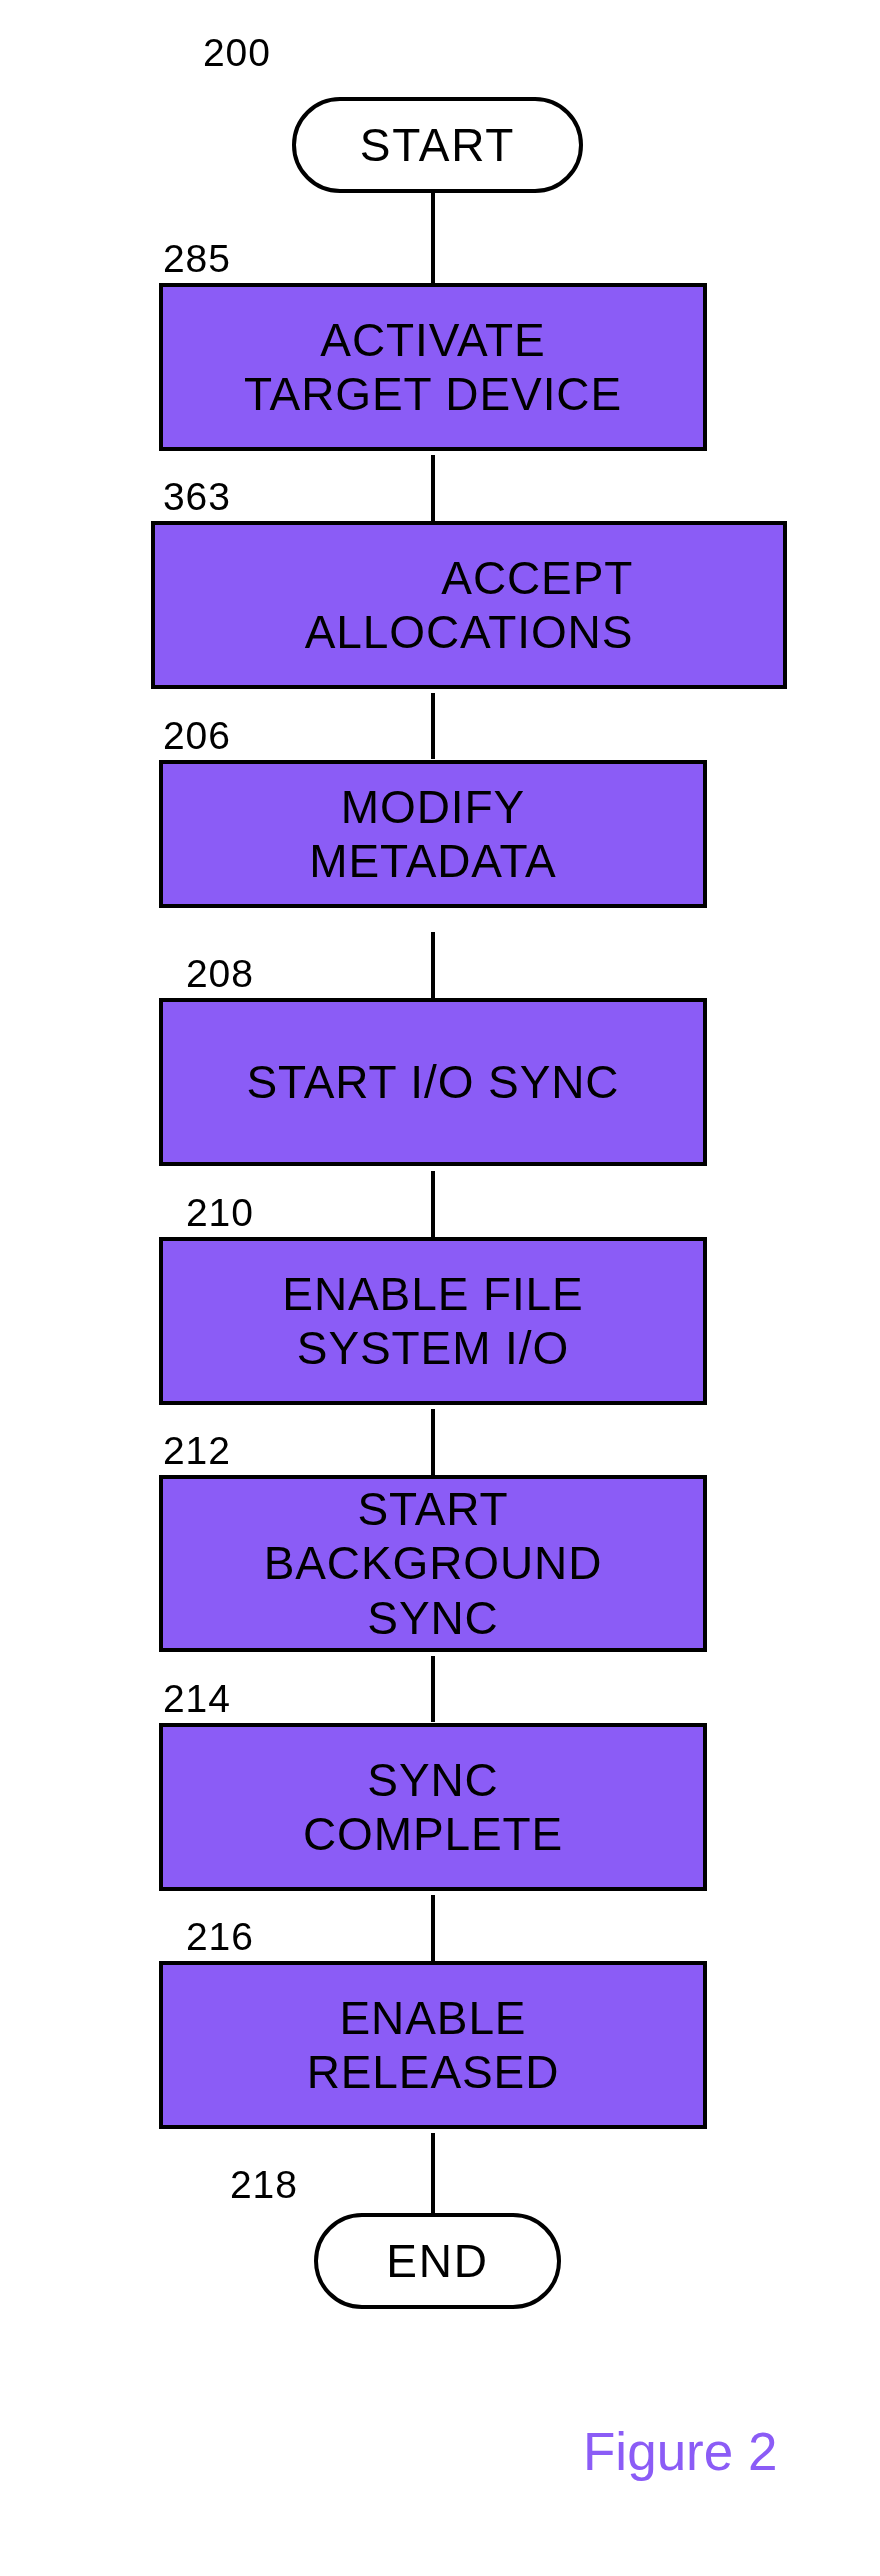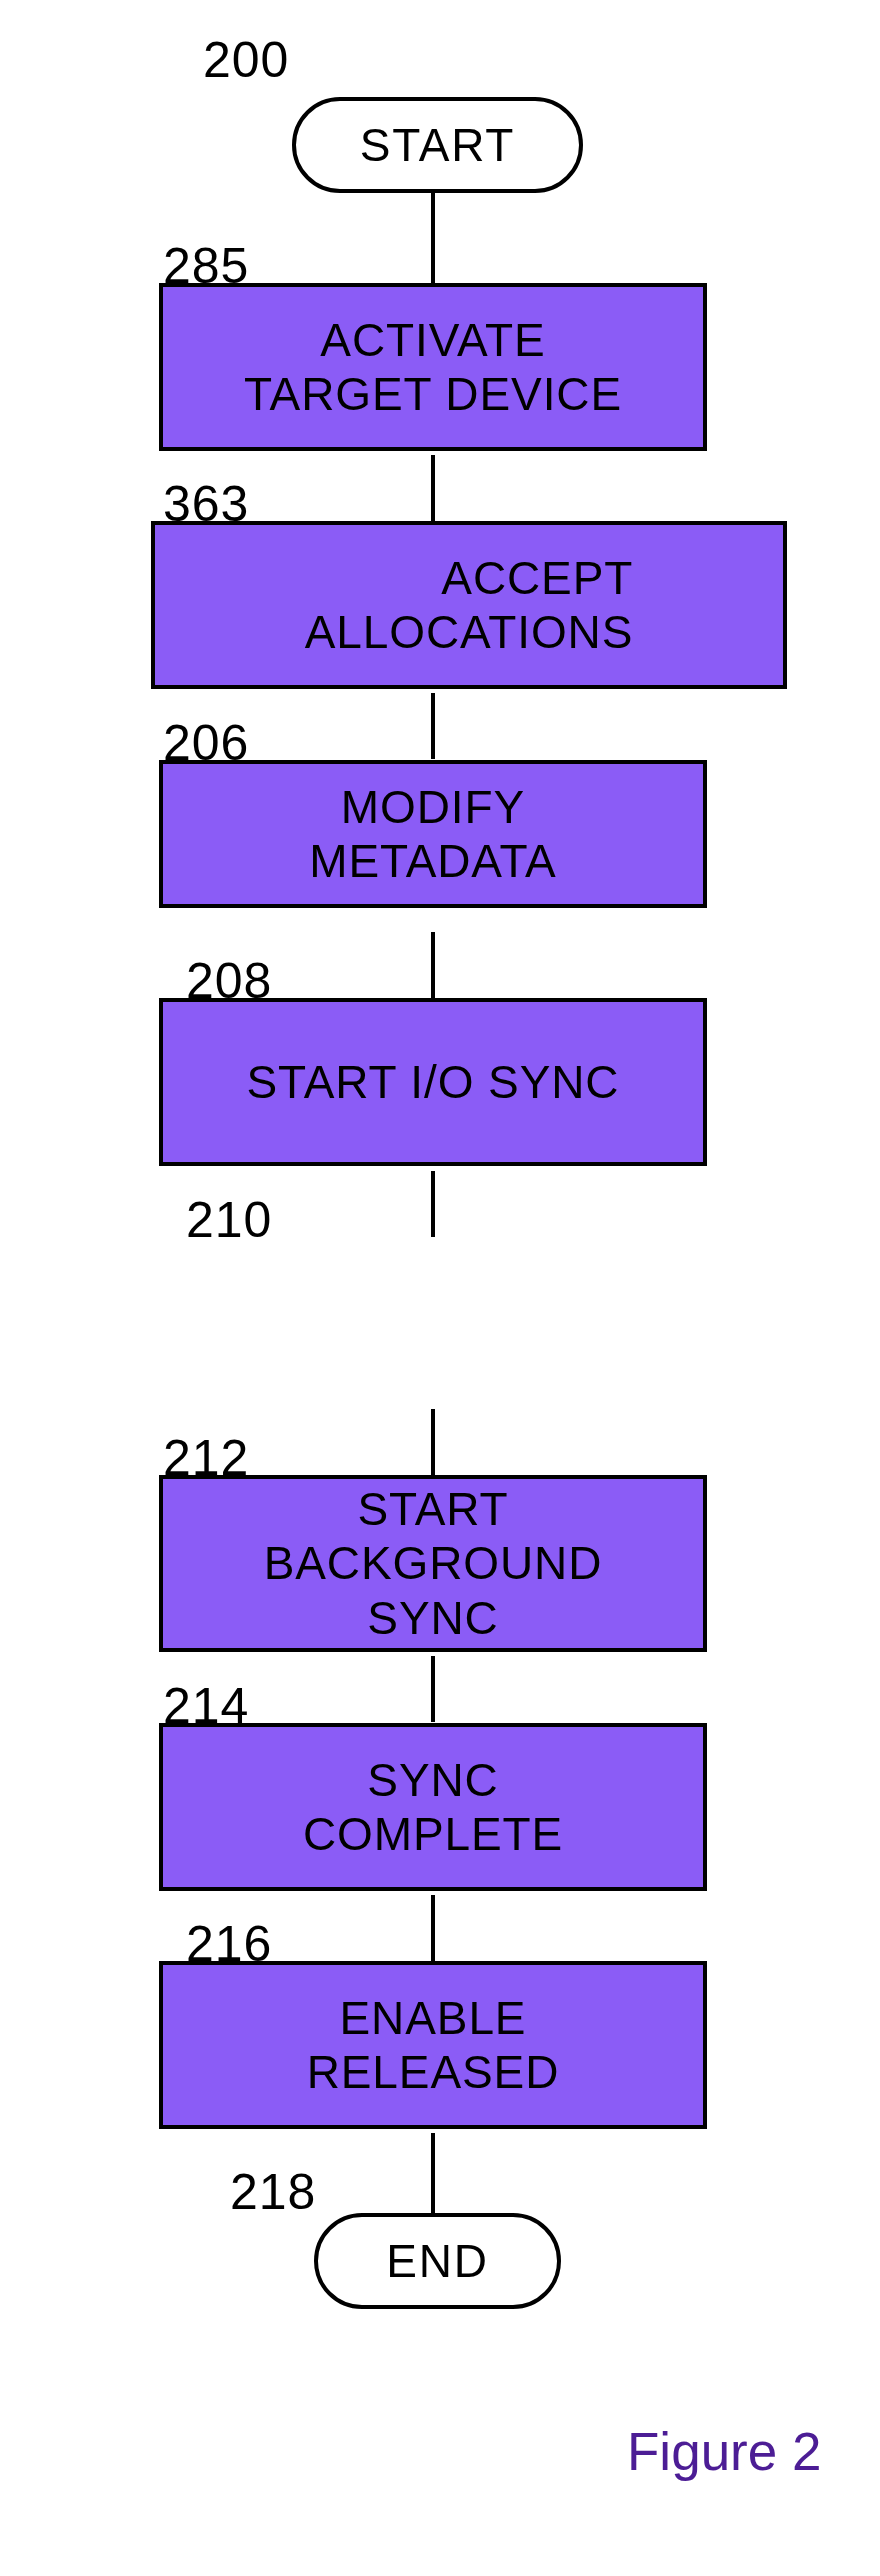--- a/index.html
+++ b/index.html
@@ -10,21 +10,21 @@
   }
   .canvas {
     position: relative;
     width: 881px;
     height: 2576px;
     margin: 0 auto;
     background: #fff;
   }
   .ref {
     position: absolute;
-    font-size: 50px;
+    font-size: 39px;
     color: #000;
     letter-spacing: 0.9px;
   }
   .terminator {
     position: absolute;
     border: 4.4px solid #000;
     border-radius: 883px;
     text-align: center;
     font-size: 46px;
     letter-spacing: 1.8px;
@@ -47,22 +47,21 @@
     padding: 0 8.8px;
     box-sizing: border-box;
   }
   .edge {
     position: absolute;
     background: #000;
   }
   .figcap {
     position: absolute;
     font-size: 53px;
-    color: #4c1d95;
-    margin-left: 44px;
+    color: #8b5cf6;
   }
 </style>
 </head>
 <body>
 
 <div class="canvas">
 
   <div class="ref" style="left:203px; top:31px;">200</div>
   <div class="ref" style="left:163px; top:237px;">285</div>
   <div class="ref" style="left:163px; top:475px;">363</div>
@@ -95,20 +94,24 @@
     <span style="white-space:pre-line">MODIFY
 METADATA</span>
   </div>
   <div class="edge" style="left:431px; top:932px; width:4.4px; height:66px;"></div>
 
   <div class="box" style="left:159px; top:998px; width:548px; height:168px;">
     <span style="white-space:pre-line">START I/O SYNC</span>
   </div>
   <div class="edge" style="left:431px; top:1171px; width:4.4px; height:66px;"></div>
 
+  <div class="box" style="left:159px; top:1237px; width:548px; height:168px;">
+    <span style="white-space:pre-line">ENABLE FILE
+SYSTEM I/O</span>
+  </div>
   <div class="edge" style="left:431px; top:1409px; width:4.4px; height:66px;"></div>
 
   <div class="box" style="left:159px; top:1475px; width:548px; height:177px;">
     <span style="white-space:pre-line">START
 BACKGROUND
 SYNC</span>
   </div>
   <div class="edge" style="left:431px; top:1656px; width:4.4px; height:66px;"></div>
 
   <div class="box" style="left:159px; top:1723px; width:548px; height:168px;">

